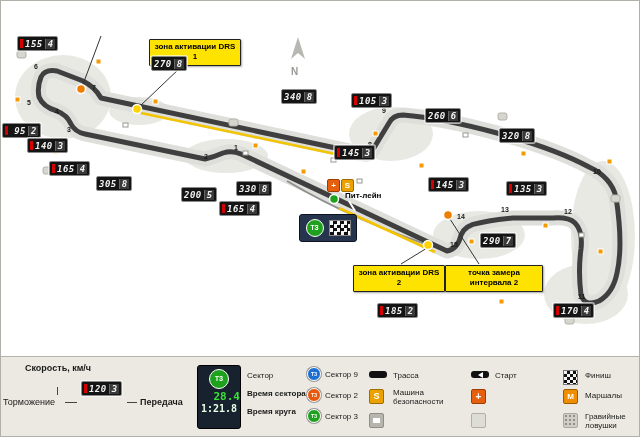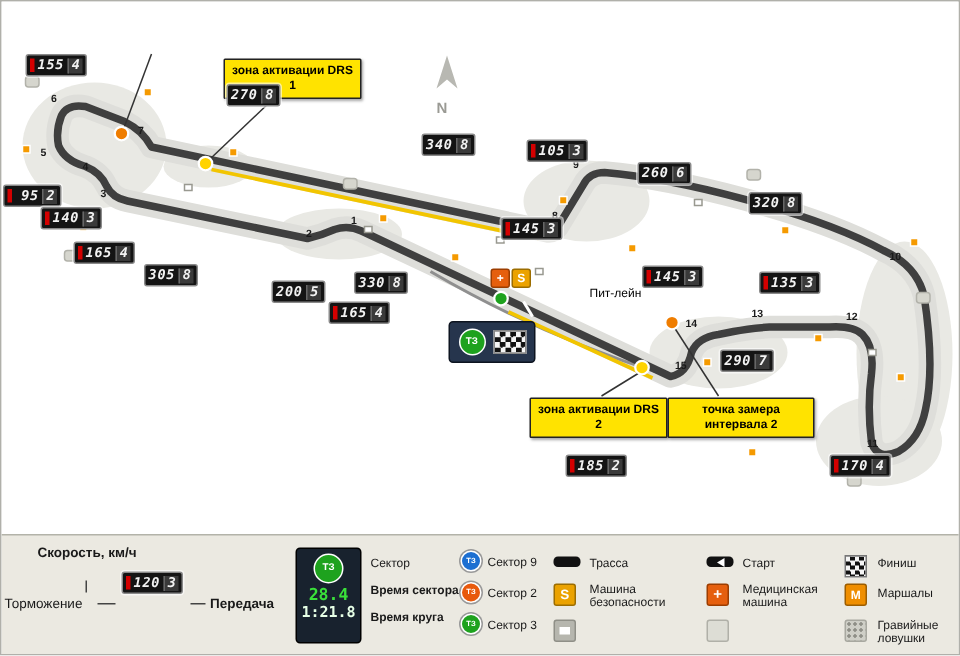--- a/index.html
+++ b/index.html
@@ -4,21 +4,21 @@
 <style>
   html,body{margin:0;padding:0;background:#fff;}
   #screen{position:relative;width:638px;height:435px;border:1px solid #b0b0aa;
           font-family:"Liberation Sans",sans-serif;overflow:hidden;background:#fff;}
   
   #map{position:absolute;left:0;top:0;width:640px;height:355px;background:#fff;}
   #map svg{position:absolute;left:0;top:0;}
   .callout{position:absolute;background:#ffe300;border:1px solid #222;border-radius:1px;
            padding:2px 3px;font-weight:bold;font-size:8px;line-height:1.3;text-align:center;
            color:#000;box-shadow:1px 1px 2px rgba(0,0,0,.35);z-index:6;}
-  .pitlabel{position:absolute;font-weight:normal;font-size:8px;color:#000;z-index:6;margin-left:48px;}
+  .pitlabel{position:absolute;font-weight:bold;font-size:8px;color:#000;z-index:6;}
   .turn{position:absolute;font-weight:bold;font-size:7px;color:#1a1a1a;z-index:5;}
   
   .sbox{position:absolute;display:flex;align-items:center;height:13px;padding:0 2px;gap:2px;
         background:#141414;border:1px solid #8a8a8a;border-radius:2px;z-index:7;
         box-shadow:0 0 0 1px rgba(255,255,255,.6);}
   .sbox .brk{display:none;width:3px;height:9px;background:#d40000;}
   .sbox.brake .brk{display:block;}
   .sbox .spd{color:#f2f2f2;font:bold italic 9px "DejaVu Sans Mono",monospace;letter-spacing:.5px;min-width:16px;text-align:right;}
   .sbox .gr{color:#f2f2f2;background:#3a3a3a;border-left:1px solid #666;padding:0 2px;
             font:bold italic 9px "DejaVu Sans Mono",monospace;}
@@ -38,21 +38,21 @@
            background-size:7px 7px;}
   
   #legend{position:absolute;left:0;top:355px;width:640px;height:80px;background:#ebe9e1;
           border-top:1px solid #b3b3a9;font-size:8px;color:#1a1a1a;}
   .lg{position:absolute;line-height:1.15;}
   .lg9{font-size:9px;}
   .lgline{position:absolute;background:#444;}
   .display{position:absolute;left:196px;top:8px;width:42px;height:62px;background:#18222e;
            border:1px solid #000;border-radius:3px;text-align:center;}
   .display .tzcirc{margin:3px auto 1px;}
-  .stime{font:bold 11px "DejaVu Sans Mono",monospace;color:#3ae03a;}
+  .stime{font:bold 11px "DejaVu Sans Mono",monospace;color:#3ae03a;text-align:right;}
   .ltime{font:bold 10px "DejaVu Sans Mono",monospace;color:#e6ffe6;}
   .seccirc{position:absolute;width:12px;height:12px;border-radius:50%;border:1px solid #fff;
            box-shadow:0 0 0 1px #999;color:#fff;font-weight:bold;font-size:5px;line-height:12px;
            text-align:center;}
   .s1{background:#1d6fd1;} .s2{background:#e8590c;} .s3{background:#1ea21e;}
   .licon{position:absolute;width:13px;height:13px;border-radius:2px;text-align:center;
          font-weight:bold;color:#fff;line-height:13px;}
   .trackbar{position:absolute;width:18px;height:7px;background:#111;border-radius:3px;}
   .startbar{position:absolute;width:18px;height:7px;background:#111;border-radius:3px;
             display:flex;align-items:center;justify-content:center;}
@@ -307,21 +307,20 @@
     <div class="lg" style="left:392px;top:31px;width:72px">Машина безопасности</div>
     <div class="licon i-pan" style="left:368px;top:56px">
         <span></span>
       </div>
 
     <div class="startbar" style="left:470px;top:14px">
         <span></span>
       </div>
     <div class="lg" style="left:494px;top:14px">Старт</div>
     <div class="licon i-mc" style="left:470px;top:32px">+</div>
-    <div class="lg" style="left:494px;top:31px;width:68px">Медицинская машина</div>
     <div class="licon i-zone" style="left:470px;top:56px"></div>
 
     <div class="licon finish" style="left:562px;top:13px"></div>
     <div class="lg" style="left:584px;top:14px">Финиш</div>
     <div class="licon i-mar" style="left:562px;top:32px">М</div>
     <div class="lg" style="left:584px;top:34px">Маршалы</div>
     <div class="licon i-grav" style="left:562px;top:56px"></div>
     <div class="lg" style="left:584px;top:55px;width:54px">Гравийные ловушки</div>
   </div>
 </div>

